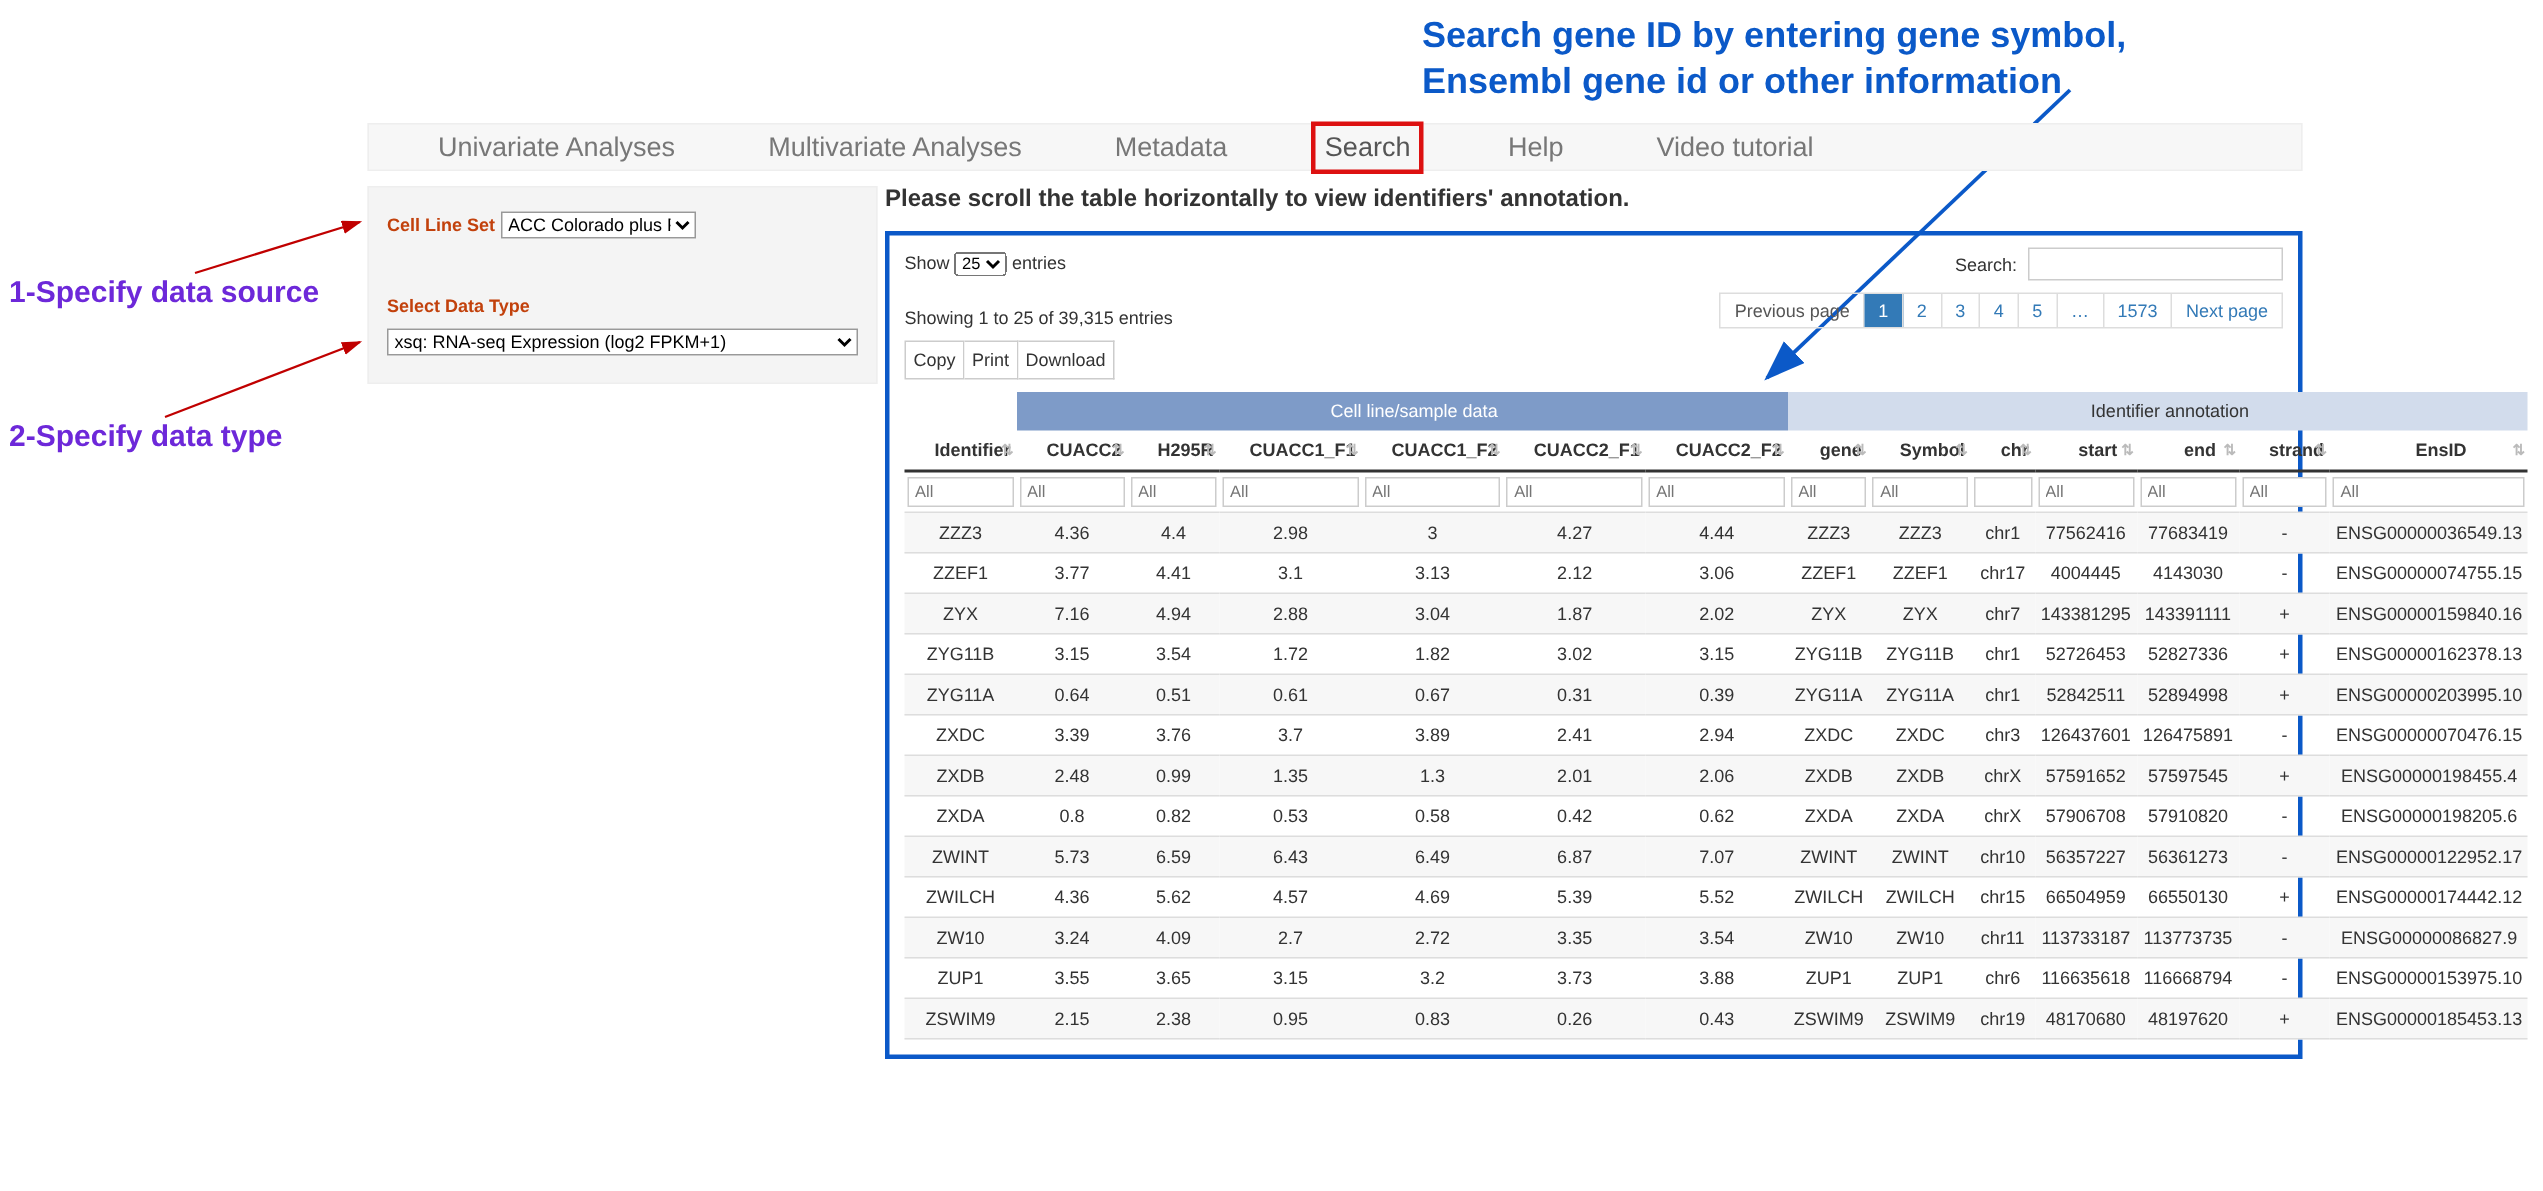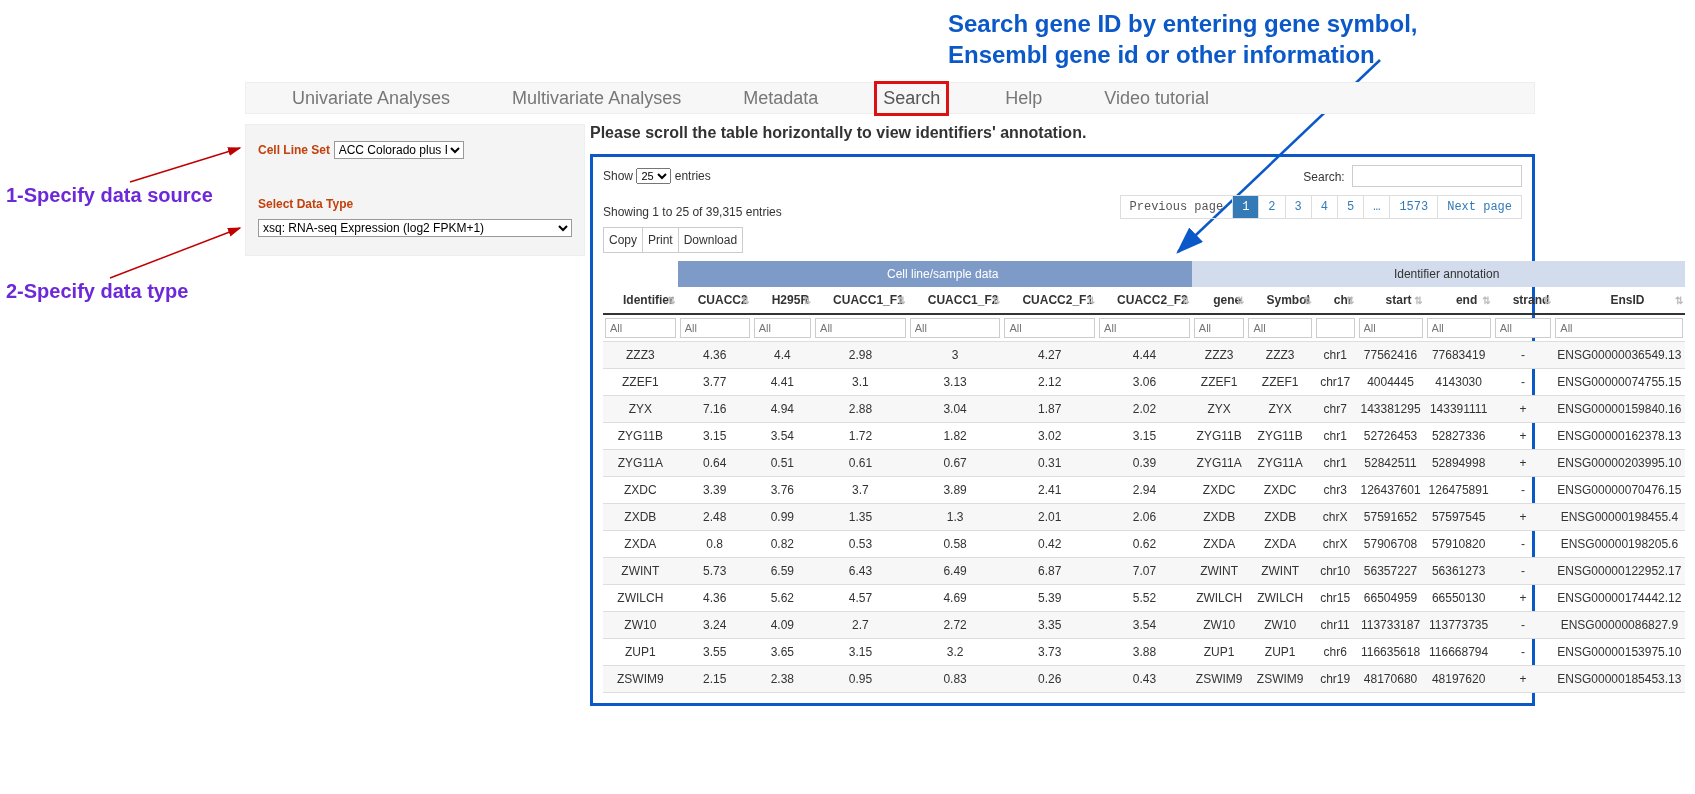--- a/index.html
+++ b/index.html
@@ -26,21 +26,21 @@
 
 .blue-frame { border: 3px solid #0b59c8; padding: 8px 10px 10px; }
 
 .dt-top { display: flex; justify-content: space-between; align-items: center; font-size: 12px; margin-bottom: 18px; }
 .dt-top select { font-size: 11px; }
 .dt-top input { border: 1px solid #ccc; height: 22px; width: 170px; padding: 0 4px; margin-left: 4px; }
 
 .dt-info { font-size: 12px; margin-bottom: 6px; }
 
 .pager { display: flex; gap: 0; border: 1px solid #ddd; font-size: 12px; }
-.pager > div { padding: 4px 9px; border-right: 1px solid #ddd; cursor: pointer; color: #337ab7; font-family: Liberation Mono, monospace; }
+.pager > div { padding: 4px 9px; border-right: 1px solid #ddd; cursor: pointer; color: #337ab7; }
 .pager > div:last-child { border-right: none; }
 .pager > div.active { background: #337ab7; color: #fff; }
 .pager > div.label { color: #555; }
 
 .btns { display: flex; gap: 0; margin-top: 8px; }
 .btns > div { border: 1px solid #ccc; padding: 5px 5px; font-size: 12px; cursor: pointer; background: #fff; }
 .btns > div + div { border-left: none; }
 
 table { border-collapse: collapse; width: 100%; margin-top: 8px; font-size: 12px; }
 th, td { padding: 6px 4px; text-align: center; border-bottom: 1px solid #ddd; white-space: nowrap; }

